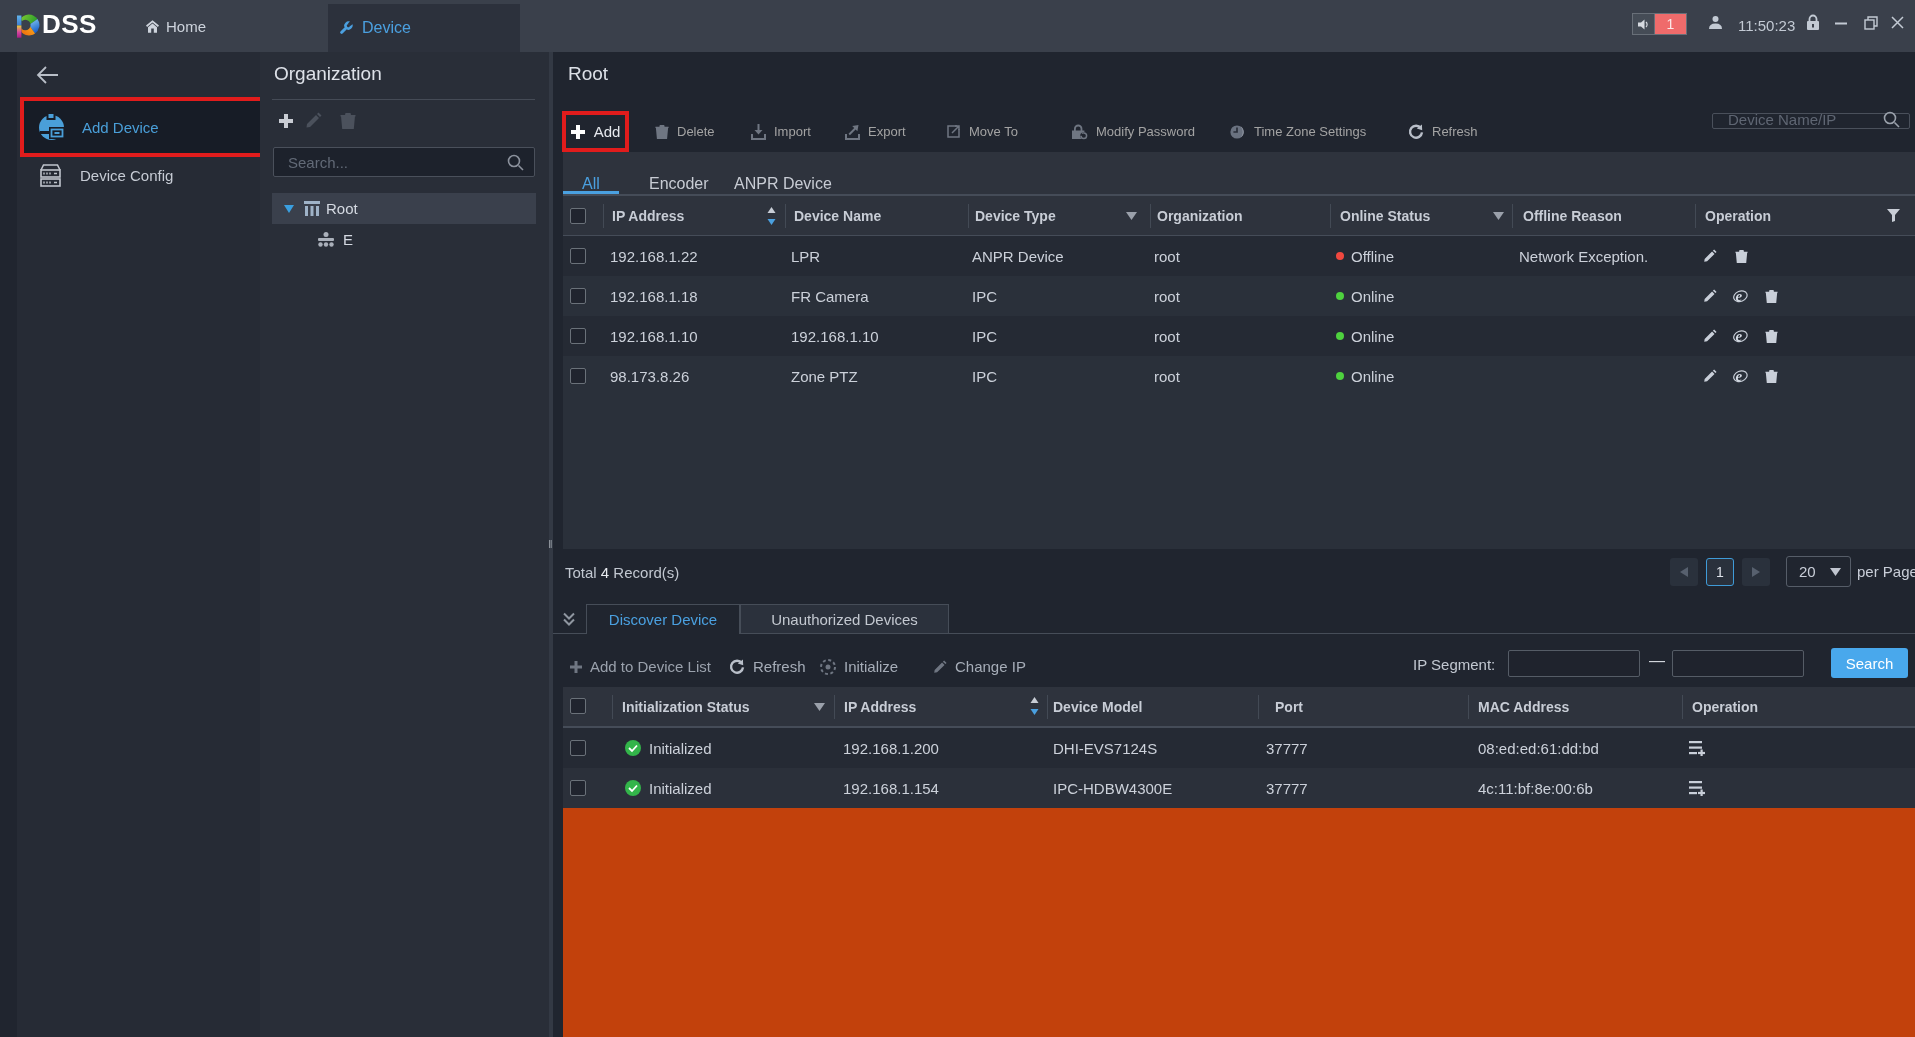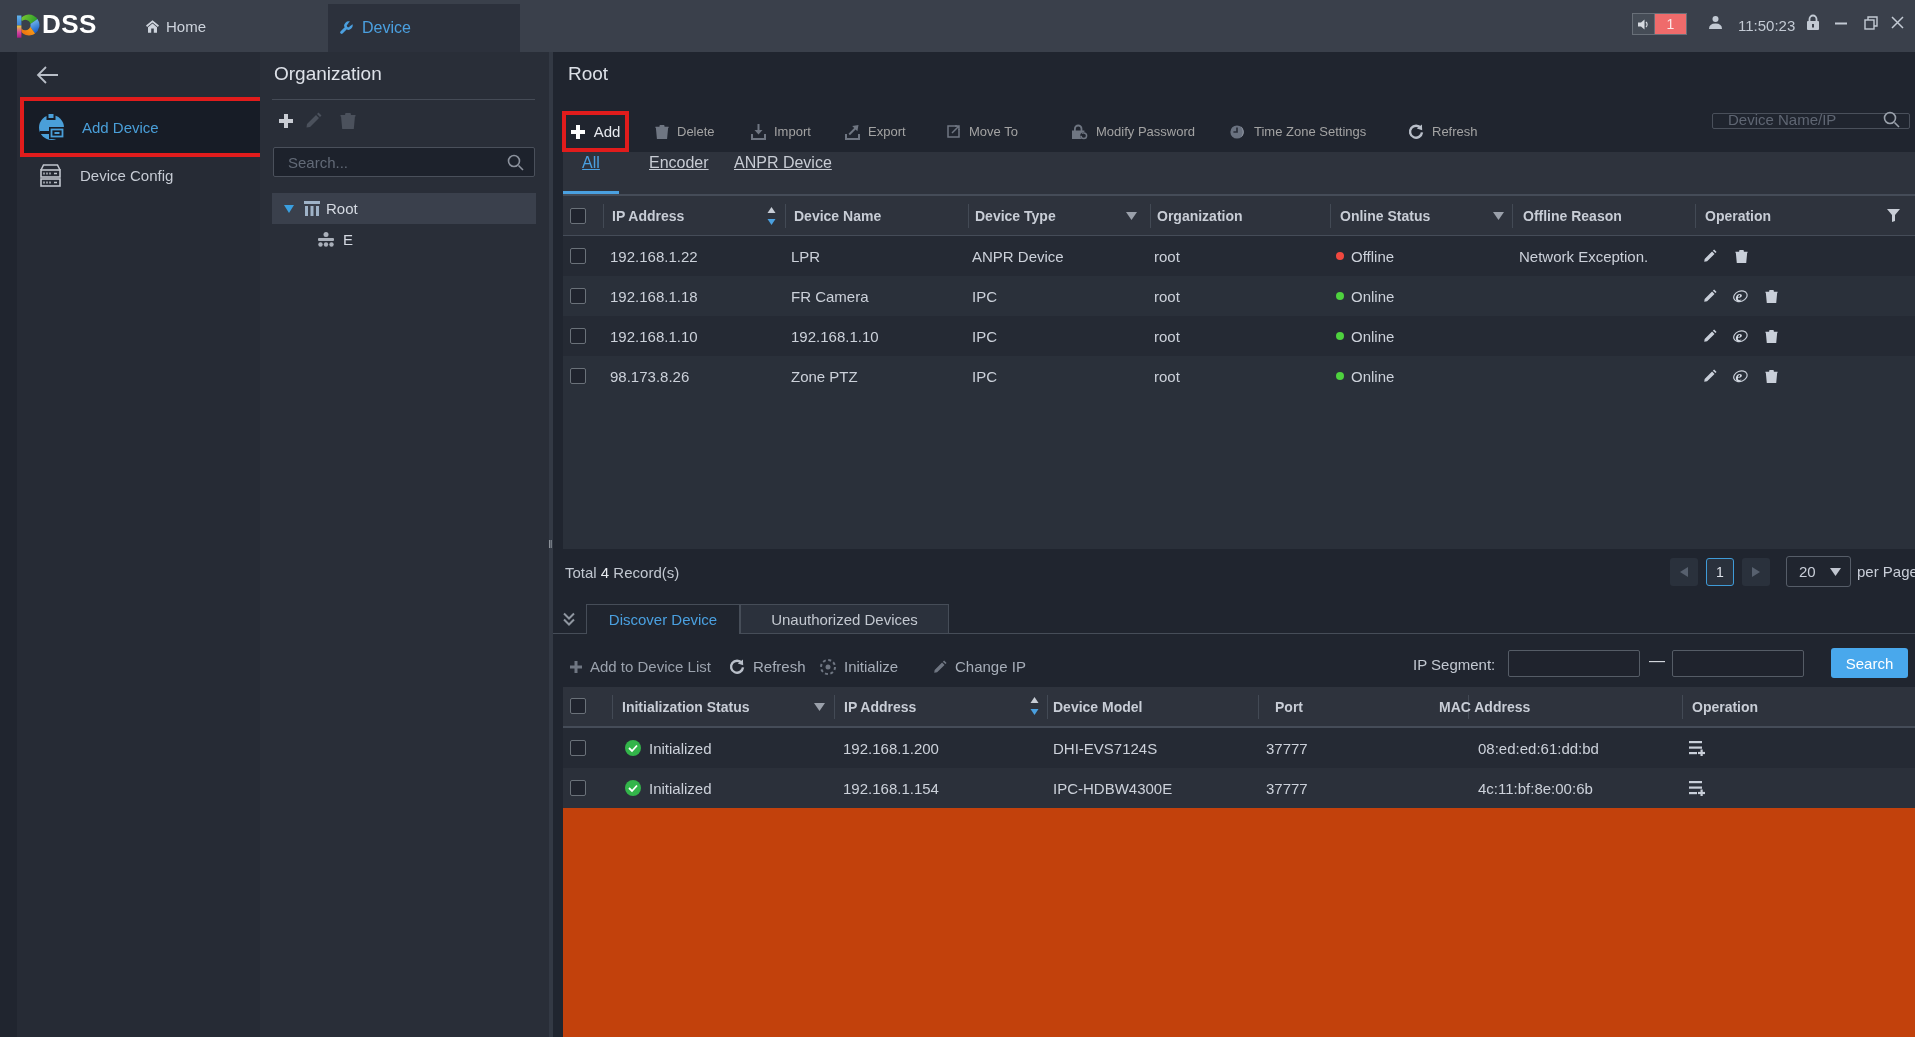--- a/index.html
+++ b/index.html
@@ -54,21 +54,21 @@
     display:flex; align-items:center; justify-content:center; color:#e6e9ee; font-size:15px; }
   #addbtn svg { margin-right:9px; }
   #topsearch { position:absolute; left:1159px; top:61px; width:198px; height:16px; border:1px solid #4a505b; border-radius:2px;
     display:flex; align-items:flex-end;gap:14px; }
   #topsearch span { margin-left:15px; color:#5f6673; font-size:15px; flex:1; }
   #topsearch svg { margin-right:9px; }
 
   
   #c1 { position:absolute; left:10px; top:100px; width:1352px; height:397px; background:#2a303a; }
   #tabs { position:absolute; left:0; top:0; width:1352px; height:42px; background:#2e333d; }
-  .tab { position:absolute; top:0; height:42px; display:flex; align-items:flex-end; padding-bottom:22px; font-size:16px; color:#c8ccd4;text-decoration:underline; }
+  .tab { position:absolute; top:0; height:42px; display:flex; align-items:flex-end; padding-bottom:1px; font-size:16px; color:#c8ccd4; }
   #tabAll { left:0; width:56px; justify-content:center; color:#4aa0e0; }
   #tabAll:after { content:""; position:absolute; left:0; bottom:0; width:56px; height:3px; background:#4aa0e0; }
   #tabhr { position:absolute; left:0; top:42px; width:1352px; height:2px; background:#454c58; }
   #thead1 { position:absolute; left:0; top:44px; width:1352px; height:40px; background:#2e333d; border-bottom:1px solid #454c58; }
   .hsep { position:absolute; top:8px; width:1px; height:24px; background:#434a55; }
   .hcell { position:absolute; top:0; height:40px; display:flex; align-items:center; font-size:14px; font-weight:bold; color:#c8cdd6; }
   .row { position:absolute; left:0; width:1352px; height:40px; }
   .rodd { background:#252a34; }
   .cell { position:absolute; top:0; height:40px; display:flex; align-items:center; font-size:15px; color:#ccd1da; }
   .cbx { position:absolute; left:7px; top:12px; width:16px; height:16px; border:1px solid #6a7179; border-radius:2px; background:#20242e; }
@@ -531,21 +531,21 @@
         <svg width="9" height="22" viewBox="0 0 9 22">
           <path d="M4.5 2 L8.5 8 L0.5 8 Z" fill="#c8cdd6"></path>
           <path d="M4.5 20 L8.5 14 L0.5 14 Z" fill="#4aa0e0"></path>
         </svg>
       </div>
       <div class="hsep" style="left:484px;"></div>
       <div class="hcell" style="left:490px;">Device Model</div>
       <div class="hsep" style="left:695px;"></div>
       <div class="hcell" style="left:704px;margin-left:8px;">Port</div>
       <div class="hsep" style="left:905px;"></div>
-      <div class="hcell" style="left:876px;">MAC Address</div>
+      <div class="hcell" style="left:915px;">MAC Address</div>
       <div class="hsep" style="left:1119px;"></div>
       <div class="hcell" style="left:1129px;">Operation</div>
     </div>
     <div id="thead2hr"></div>
     <div class="row2 rodd" style="top:41px;">
       <div class="cbx"></div>
       <div class="cell" style="left:62px;">
         <svg width="16" height="16" viewBox="0 0 16 16">
             <circle cx="8" cy="8" r="8" fill="#33b54a"></circle>
             <path d="M4 8 L7 11 L12 5.5" stroke="#fff" stroke-width="1.8" fill="none"></path>

